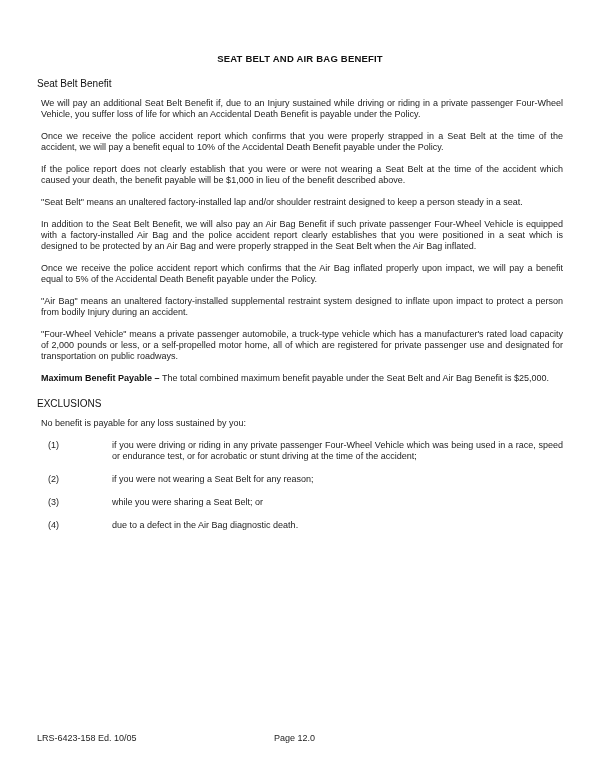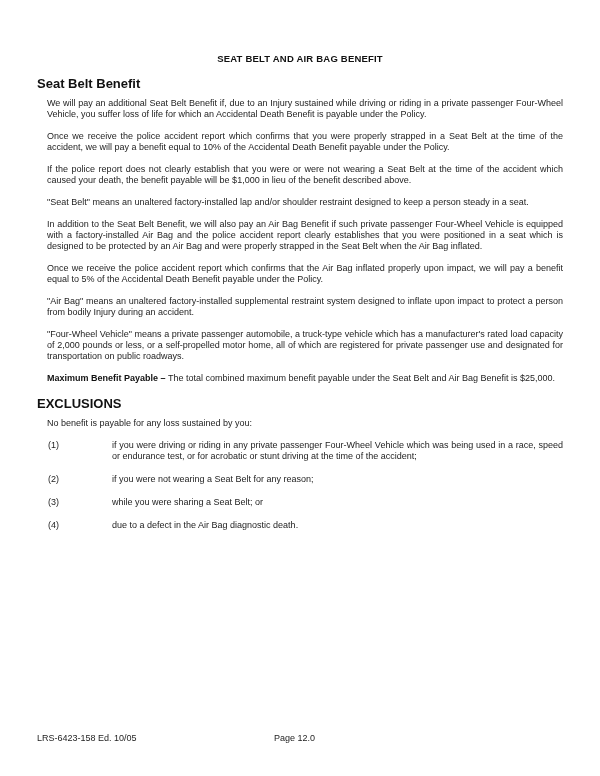--- a/index.html
+++ b/index.html
@@ -28,27 +28,27 @@
     padding-top: 53px;
   }
   .doc-title {
     text-align: center;
     font-weight: bold;
     font-size: 9.5px;
     color: #111111;
     letter-spacing: 0.2px;
   }
   .h {
-    font-weight: bold;
-    font-size: 13px;
+    font-weight: normal;
+    font-size: 10px;
     color: #111111;
     margin: 14px 0 9px 0;
   }
   .para {
-    margin: 0 0 11px 10px;
+    margin: 0 0 11px 4px;
     text-align: justify;
   }
   .b {
     font-weight: bold;
     color: #111111;
   }
   .list {
     margin-left: 11px;
   }
   .item {

